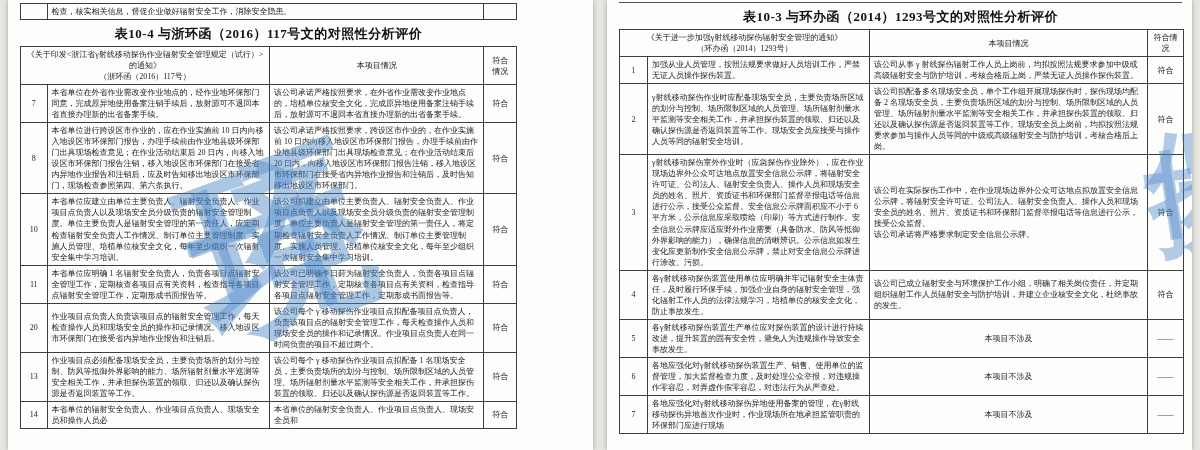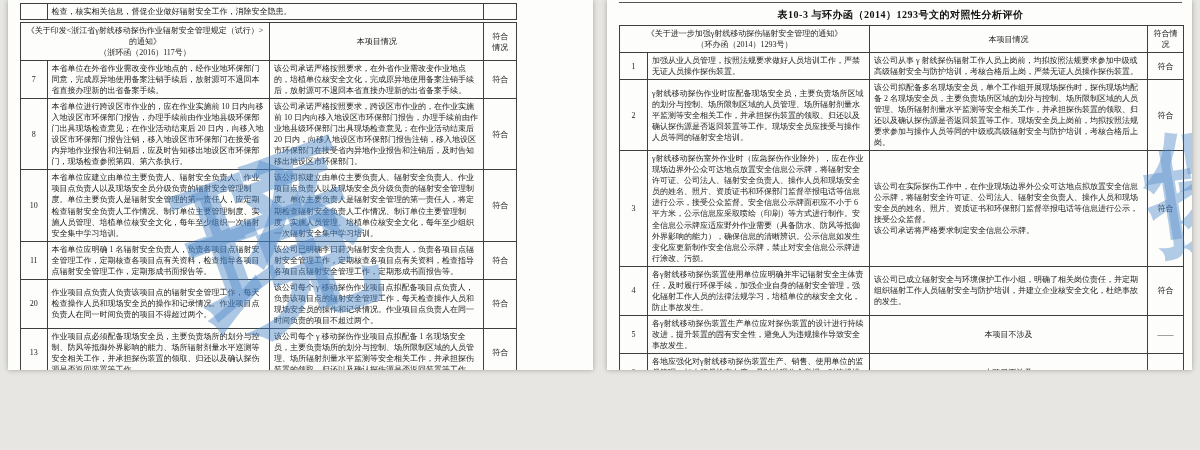--- a/index.html
+++ b/index.html
@@ -3,32 +3,32 @@
 <meta charset="utf-8">
 <style>
   html,body{margin:0;padding:0;}
   body{
     width:1200px;height:450px;overflow:hidden;
     background:#e7e6e2;
     font-family:"Liberation Serif","DejaVu Serif",serif;
     position:relative;
   }
   .page{
-    position:absolute;top:0;height:370px;background:#fdfdfb;
+    position:absolute;top:0;height:450px;background:#fdfdfb;
     box-shadow:0 0 5px rgba(0,0,0,.3);
     overflow:hidden;
   }
   .page-left{left:8px;width:585px;}
   .page-right{left:607px;width:585px;}
   .content{position:relative;}
   .page-left .content{margin:3px 76px 0 12px;}
   .page-right .content{margin:0 10px 0 12px;}
   .top-rule{border-top:1.5px solid #555;height:0;margin:2px 0 3px 0;}
   .tbl-title{
-    text-align:center;font-weight:bold;font-size:10px;color:#111;
+    text-align:center;font-weight:bold;font-size:13px;color:#111;
     margin:5px 0 3px 0;letter-spacing:.5px;
   }
   table{border-collapse:collapse;width:100%;table-layout:fixed;}
   td,th{
     border:1px solid #3e3e3e;
     font-size:8px;line-height:1.38;color:#1c1c1c;
     padding:2px 4px;vertical-align:middle;word-break:break-all;
   }
   th{font-weight:normal;text-align:center;white-space:pre-line;}
   td.c-center{text-align:center;}
@@ -68,20 +68,21 @@
           <col style="width:32px">
         </colgroup>
       <tbody>
           <tr>
         <td class="c-center"></td>
         <td>检查，核实相关信息，督促企业做好辐射安全工作，消除安全隐患。</td>
         <td class="c-center"></td>
       </tr>
     </tbody>
       </table>
+    <div class="tbl-title">表10-4  与浙环函（2016）117号文的对照性分析评价</div>
     <table class="main">
       <colgroup>
           <col style="width:26px">
           <col style="width:218px">
           <col style="width:210px">
           <col style="width:32px">
         </colgroup>
       <thead>
         <tr>
           <th colspan="2">《关于印发&lt;浙江省γ射线移动探伤作业辐射安全管理规定（试行）&gt;的通知》
@@ -110,28 +111,34 @@
             <td class="c-center">符合</td>
           </tr>
           <tr>
             <td class="c-center">11</td>
             <td>本省单位应明确 1 名辐射安全负责人，负责各项目点辐射安全管理工作，定期核查各项目点有关资料，检查指导各项目点辐射安全管理工作，定期形成书面报告等。</td>
             <td class="proj">该公司已明确李日莳为辐射安全负责人，负责各项目点辐射安全管理工作，定期核查各项目点有关资料，检查指导各项目点辐射安全管理工作，定期形成书面报告等。</td>
             <td class="c-center">符合</td>
           </tr>
           <tr>
             <td class="c-center">20</td>
-            <td>作业项目点负责人负责该项目点的辐射安全管理工作，每天检查操作人员和现场安全员的操作和记录情况。作业项目点负责人在同一时间负责的项目不得超过两个。</td>
+            <td>作业项目点负责人负责该项目点的辐射安全管理工作，每天检查操作人员和现场安全员的操作和记录情况。移入地设区市环保部门在接受省内异地作业报告和注销后。</td>
             <td class="proj">该公司每个 γ 移动探伤作业项目点拟配备项目点负责人，负责该项目点的辐射安全管理工作，每天检查操作人员和现场安全员的操作和记录情况。作业项目点负责人在同一时间负责的项目不超过两个。</td>
             <td class="c-center">符合</td>
           </tr>
           <tr>
             <td class="c-center">13</td>
             <td>作业项目点必须配备现场安全员，主要负责场所的划分与控制、防风等抵御外界影响的能力、场所辐射剂量水平巡测等安全相关工作，并承担探伤装置的领取、归还以及确认探伤源是否返回装置等工作。</td>
             <td class="proj">该公司每个 γ 移动探伤作业项目点拟配备 1 名现场安全员，主要负责场所的划分与控制、场所限制区域的人员管理、场所辐射剂量水平监测等安全相关工作，并承担探伤装置的领取、归还以及确认探伤源是否返回装置等工作。</td>
+            <td class="c-center">符合</td>
+          </tr>
+          <tr>
+            <td class="c-center">14</td>
+            <td>本省单位的辐射安全负责人、作业项目点负责人、现场安全员和操作人员必</td>
+            <td class="proj">本省单位的辐射安全负责人、作业项目点负责人、现场安全员和</td>
             <td class="c-center">符合</td>
           </tr>
         </tbody>
     </table>
     <div class="page-footer">第 42 页</div>
   </div>
   <div class="watermark wm-left">环境</div>
 </div>
 
 <div class="page page-right">

